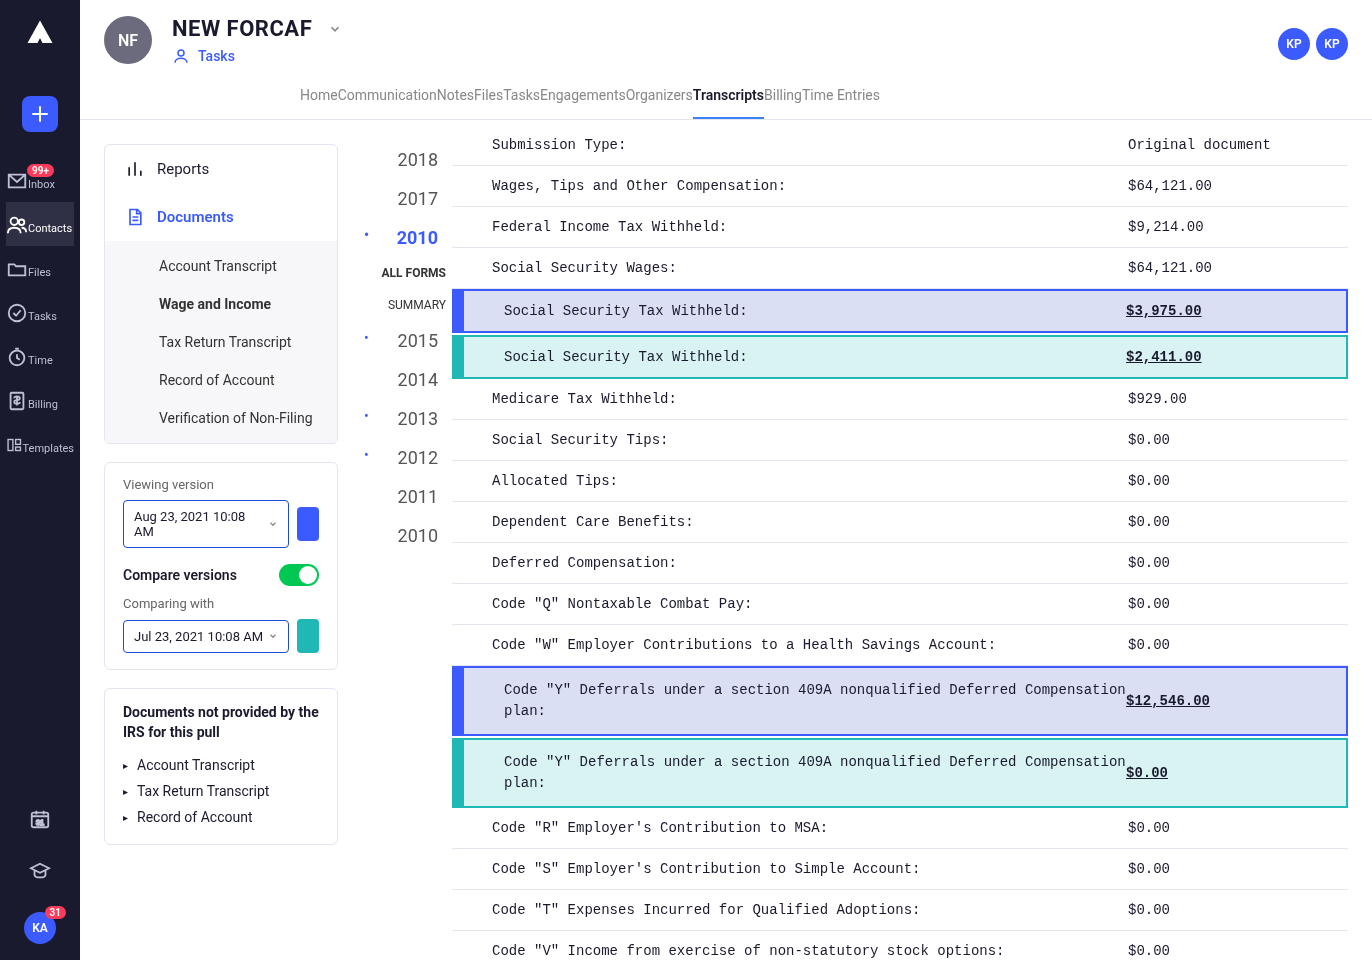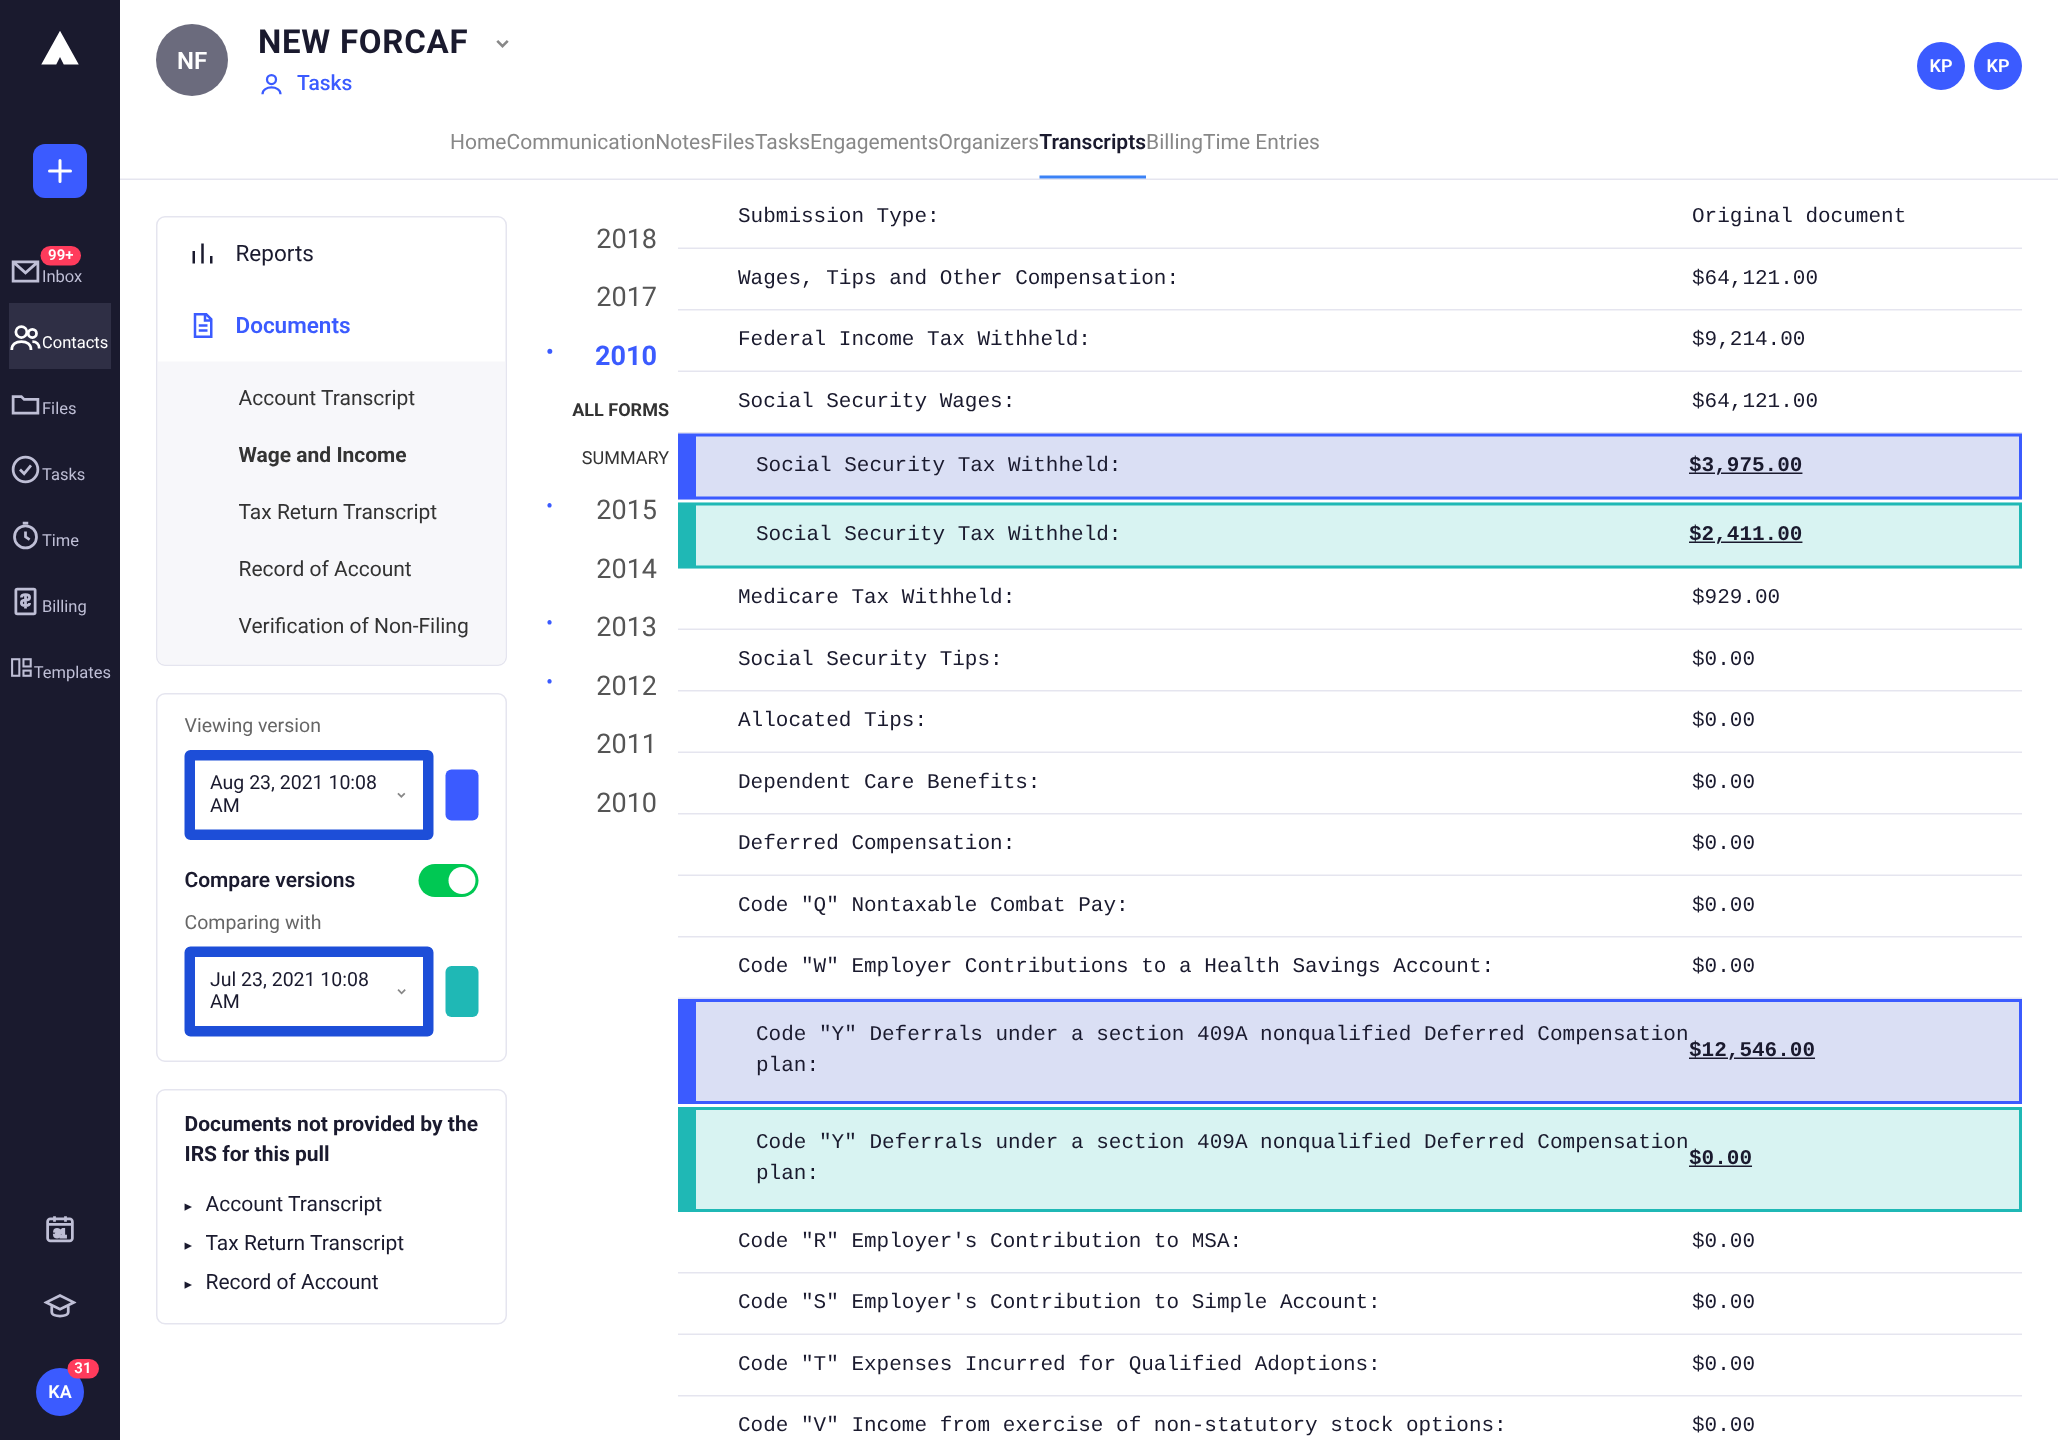--- a/index.html
+++ b/index.html
@@ -42,21 +42,21 @@
 
 .left-panel { position: absolute; left: 104px; top: 144px; width: 234px; }
 .card { background: #fff; border: 1px solid #e5e5ef; border-radius: 6px; margin-bottom: 18px; overflow: hidden; }
 .panel-row { display: flex; align-items: center; gap: 12px; padding: 14px 20px; color: #1a1a2e; font-size: 15px; cursor: pointer; }
 .panel-row.active { color: #3b5bff; font-weight: 600; }
 .panel-sublist { background: #f7f7fa; padding: 6px 0; }
 .panel-sub { padding: 11px 20px 11px 54px; font-size: 14px; color: #333; cursor: pointer; }
 .panel-sub.active { font-weight: 700; }
 .version-label { font-size: 13px; color: #666; padding: 14px 18px 8px; }
 .version-row { display: flex; gap: 8px; padding: 0 18px 16px; align-items: center; }
-.version-select { flex: 1; border: 7px solid #1d4ed8; border-radius: 4px; padding: 8px 10px; font-size: 13px; display: flex; justify-content: space-between; align-items: center; cursor: pointer; background: #fff; }
+.version-select { flex: 1; border: 1px solid #1d4ed8; border-radius: 4px; padding: 8px 10px; font-size: 13px; display: flex; justify-content: space-between; align-items: center; cursor: pointer; background: #fff; }
 .version-color { width: 22px; height: 34px; border-radius: 4px; }
 .compare-row { display: flex; align-items: center; justify-content: space-between; padding: 0 18px 10px; }
 .compare-label { font-size: 14px; font-weight: 600; }
 .toggle { width: 40px; height: 22px; background: #00c853; border-radius: 11px; position: relative; cursor: pointer; }
 .toggle-knob { width: 18px; height: 18px; background: #fff; border-radius: 50%; position: absolute; top: 2px; right: 2px; }
 .irs-card { padding: 14px 18px; }
 .irs-title { font-size: 14px; font-weight: 700; margin-bottom: 10px; line-height: 1.4; }
 .irs-item { font-size: 14px; padding: 5px 0 5px 14px; position: relative; }
 .irs-item::before { content: "▸"; position: absolute; left: 0; font-size: 10px; top: 8px; }
 

